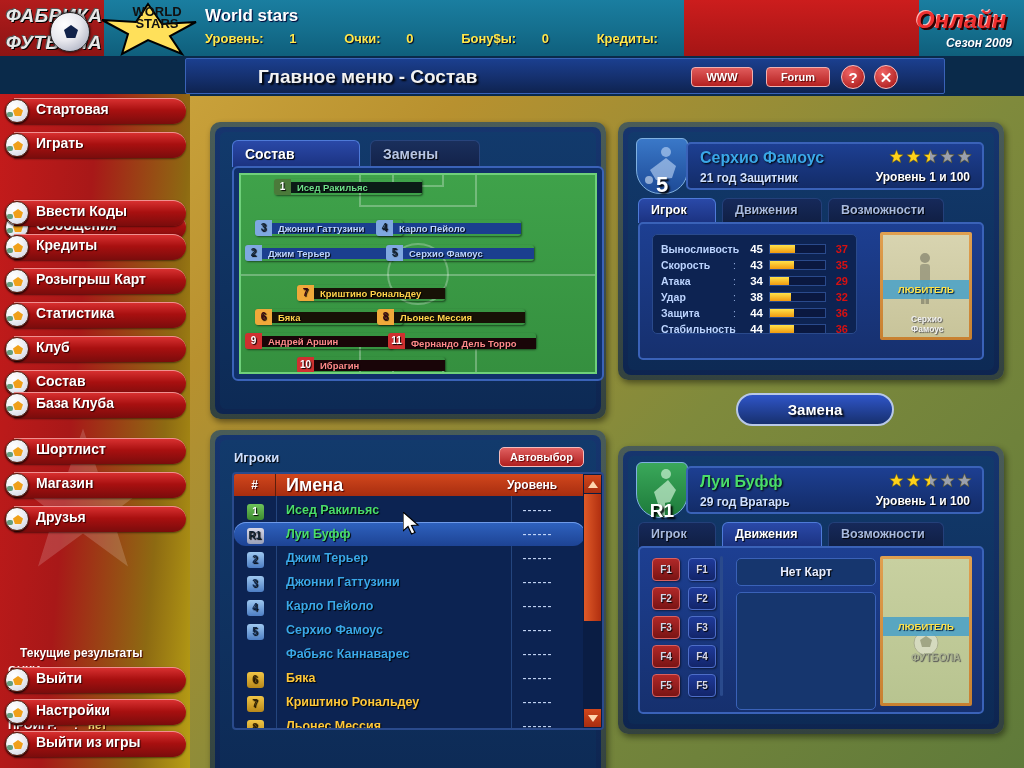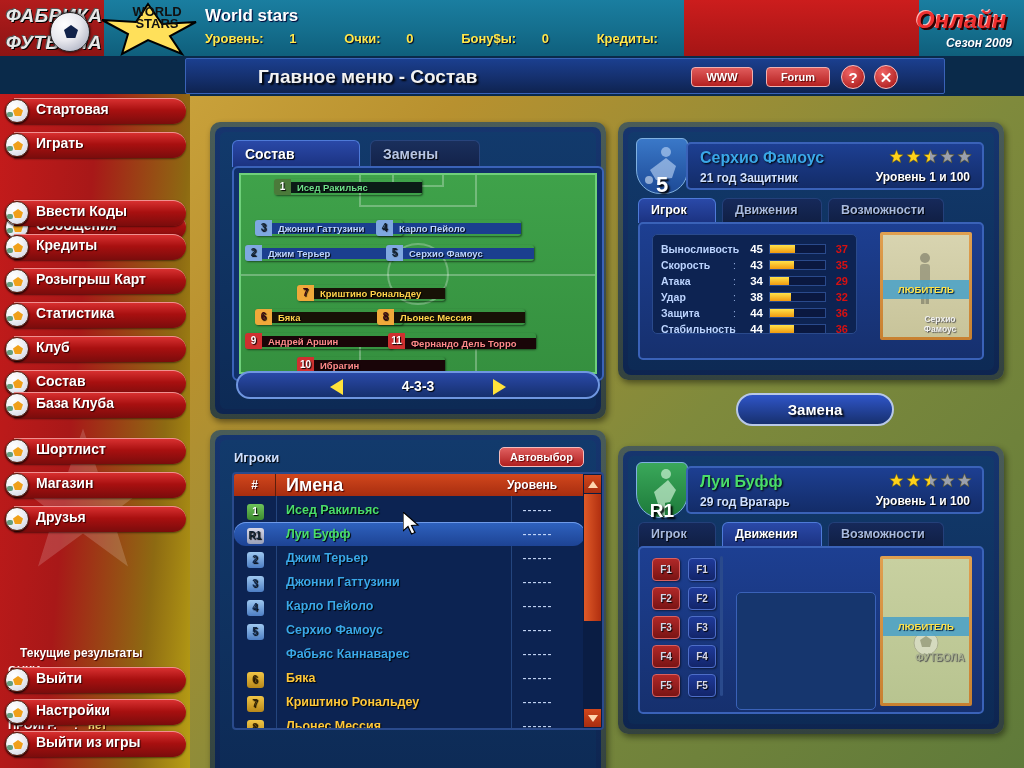--- a/index.html
+++ b/index.html
@@ -245,21 +245,21 @@
   .st-fill { position:absolute; left:0; top:0; height:100%;
              background:linear-gradient(180deg,#ffe24a,#f09a10); }
   .st-s { width:22px; font-size:11px; color:#d81010; font-weight:bold; text-align:right; }
 
   .cardimg { position:absolute; right:10px; top:8px; width:92px; height:108px;
              background:linear-gradient(180deg,#e0a050,#c88030); padding:3px; border-radius:2px; }
   .cardimg-in { position:absolute; inset:3px; background:linear-gradient(180deg,#d8d4b0,#c8c49a); }
   .card-band { position:absolute; left:0; top:44%; width:100%; height:19px;
                background:rgba(70,160,200,.85); color:#ffe24a; font-size:9.5px; font-weight:bold;
                text-align:center; line-height:19px; text-shadow:1px 1px 1px #024; }
-  .card-nm { position:absolute; left:0; bottom:3px; width:100%; text-align:center;
+  .card-nm { position:absolute; left:0; bottom:3px; width:100%; text-align:left;
              font-size:8.5px; font-weight:bold; color:#f0f0f0; line-height:10px;
              text-shadow:1px 1px 1px #555;padding-left:28px;}
   .card-fig { position:absolute; left:36%; top:16%; width:22px; height:56px; opacity:.55; }
 
   .subbtn { position:absolute; left:546px; top:297px; width:158px; height:33px;
             background:linear-gradient(180deg,#2f55c8,#17306e);
             border:2px solid #b8c8e8; border-radius:17px; cursor:pointer; }
   .subbtn span { position:absolute; inset:0; text-align:center; line-height:29px;
             font-size:15px; font-weight:bold; color:#fff; text-shadow:2px 2px 2px #000; }
 
@@ -487,25 +487,20 @@
                     <div class="pl-nm">Фернандо Дель Торро</div>
                   </div>
                   <div class="pl-chip c-fwd" style="left: 56px; top: 182px; width: 148px;">
                     <div class="pl-num">10</div>
                     <div class="pl-nm">Ибрагин</div>
                   </div>
                 </div>
             </div>
           </div>
 
-          <div class="formbar">
-            <div class="arr arr-l"></div>
-            <div class="ftxt">4-3-3</div>
-            <div class="arr arr-r"></div>
-          </div>
 
         </div>
       </div>
     </div>
 
     <div class="panel-outer" id="players-panel">
       <div class="panel-mid">
         <div class="panel-in">
 
           <div class="pp-title">Игроки</div>
@@ -821,20 +816,21 @@
                 <div class="fk fk-r" style="top: 58px;">F3</div>
                 <div class="fk fk-r" style="top: 87px;">F4</div>
                 <div class="fk fk-r" style="top: 116px;">F5</div>
                 <div class="fk fk-b" style="top: 0px;">F1</div>
                 <div class="fk fk-b" style="top: 29px;">F2</div>
                 <div class="fk fk-b" style="top: 58px;">F3</div>
                 <div class="fk fk-b" style="top: 87px;">F4</div>
                 <div class="fk fk-b" style="top: 116px;">F5</div>
               </div>
             <div class="fkdiv"></div>
+            <div class="nocards">Нет Карт</div>
             <div class="cardarea"></div>
             <div class="cardimg" style="top:8px;height:150px;width:92px">
               <div class="cardimg-in" style="background:linear-gradient(180deg,#c8d0a0,#b8c490)">
                 <svg class="card-fig" style="top:48%;width:30px;height:30px;left:32%" viewBox="0 0 30 30">
                   <circle cx="15" cy="15" r="12" fill="#e8e8e0" stroke="#9a9a88" stroke-width="1"></circle>
                   <polygon points="15,8 21,12 19,19 11,19 9,12" fill="#8a8a78"></polygon>
                 </svg>
                 <div class="card-band" style="top:40%">ЛЮБИТЕЛЬ</div>
                 <div class="card-nm" style="bottom:40px;font-size:10px;color:#a8b090">
                   <div>ФУТБОЛА</div>

